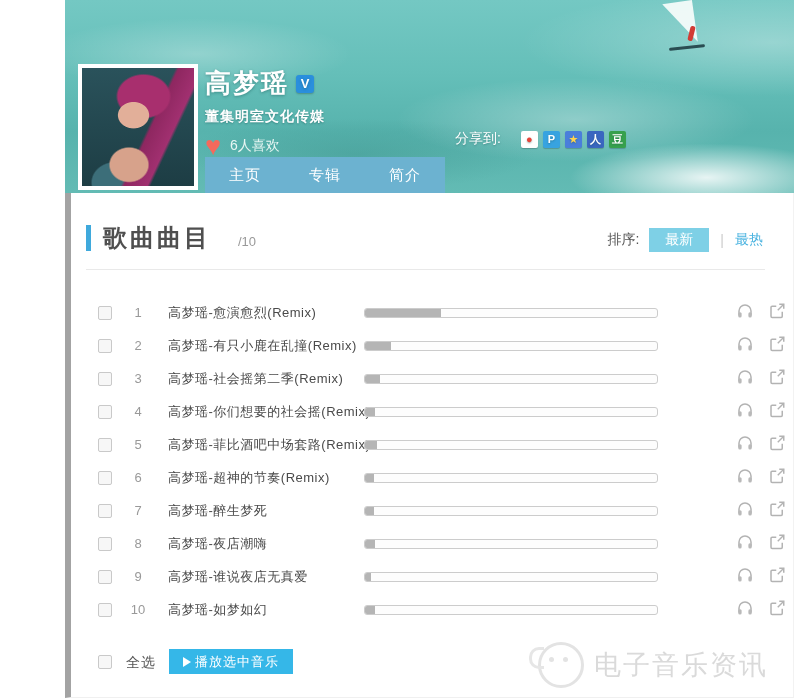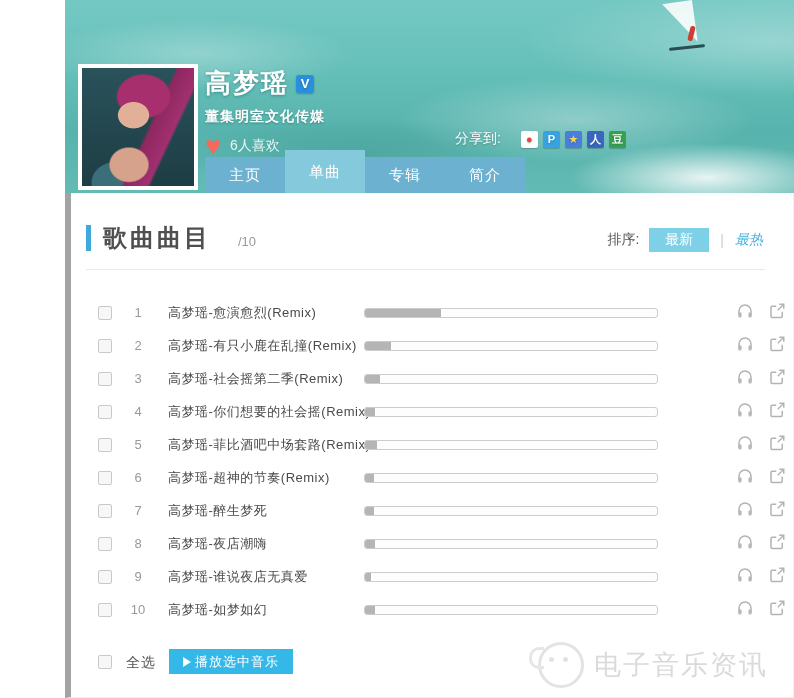--- a/index.html
+++ b/index.html
@@ -66,21 +66,21 @@
     border-left:6px solid #a3a3a3;border-right:1px solid #f2f2f2;border-bottom:1px solid #f0f0f0;
     box-sizing:border-box;}
   .section-header{position:absolute;left:15px;top:28px;right:28px;height:34px;}
   .accent-bar{position:absolute;left:0;top:4px;width:5px;height:26px;background:#3fa9dc;}
   .sec-title{position:absolute;left:17px;top:1px;font-size:24px;color:#4f4f4f;font-weight:bold;
     letter-spacing:3px;}
   .sec-count{position:absolute;left:152px;top:13px;font-size:13px;color:#999;}
   .sort{position:absolute;right:2px;top:7px;display:flex;align-items:center;font-size:14px;color:#555;}
   .sort-active{background:#7ed0e6;color:#fff;padding:3px 16px;margin-left:10px;cursor:pointer;}
   .sort-sep{color:#ccc;margin:0 11px;}
-  .sort-link{color:#4ab3e0;cursor:pointer;font-style:italic;}
+  .sort-link{color:#4ab3e0;cursor:pointer;}
   .hr{position:absolute;left:15px;right:28px;top:76px;height:1px;background:#e9e9e9;}
   
   .song-list{position:absolute;left:0;top:103px;width:100%;}
   .song-row{position:relative;height:33px;}
   .checkbox{position:absolute;left:27px;top:10px;width:12px;height:12px;border:1px solid #c9c9c9;
     background:#f7f7f7;border-radius:2px;cursor:pointer;}
   .num{position:absolute;left:52px;top:9px;width:30px;text-align:center;font-size:13px;color:#999;}
   .song-title{position:absolute;left:97px;top:8px;font-size:13px;color:#4a4a4a;
     letter-spacing:.5px;cursor:pointer;}
   .bar{position:absolute;left:293px;top:12px;width:292px;height:8px;border:1px solid #cccccc;
@@ -136,21 +136,20 @@
         <span class="sicon" style="background: rgb(255, 255, 255); color: rgb(230, 69, 58);">●</span>
         <span class="sicon" style="background: rgb(56, 163, 224); color: rgb(255, 255, 255);">P</span>
         <span class="sicon" style="background: rgb(74, 126, 219); color: rgb(255, 211, 78);">★</span>
         <span class="sicon" style="background: rgb(58, 102, 192); color: rgb(255, 255, 255);">人</span>
         <span class="sicon" style="background: rgb(55, 161, 77); color: rgb(255, 255, 255);">豆</span>
       </span>
   </div>
 
   <div class="tabs" id="tab-bar">
       <div class="tab">主页</div>
-      <div class="tab active">单曲</div>
       <div class="tab">专辑</div>
       <div class="tab">简介</div>
     </div>
 </div>
 
 <div class="content">
   <div class="section-header">
     <span class="accent-bar"></span>
     <span class="sec-title">歌曲曲目</span>
     <span class="sec-count">/10</span>

